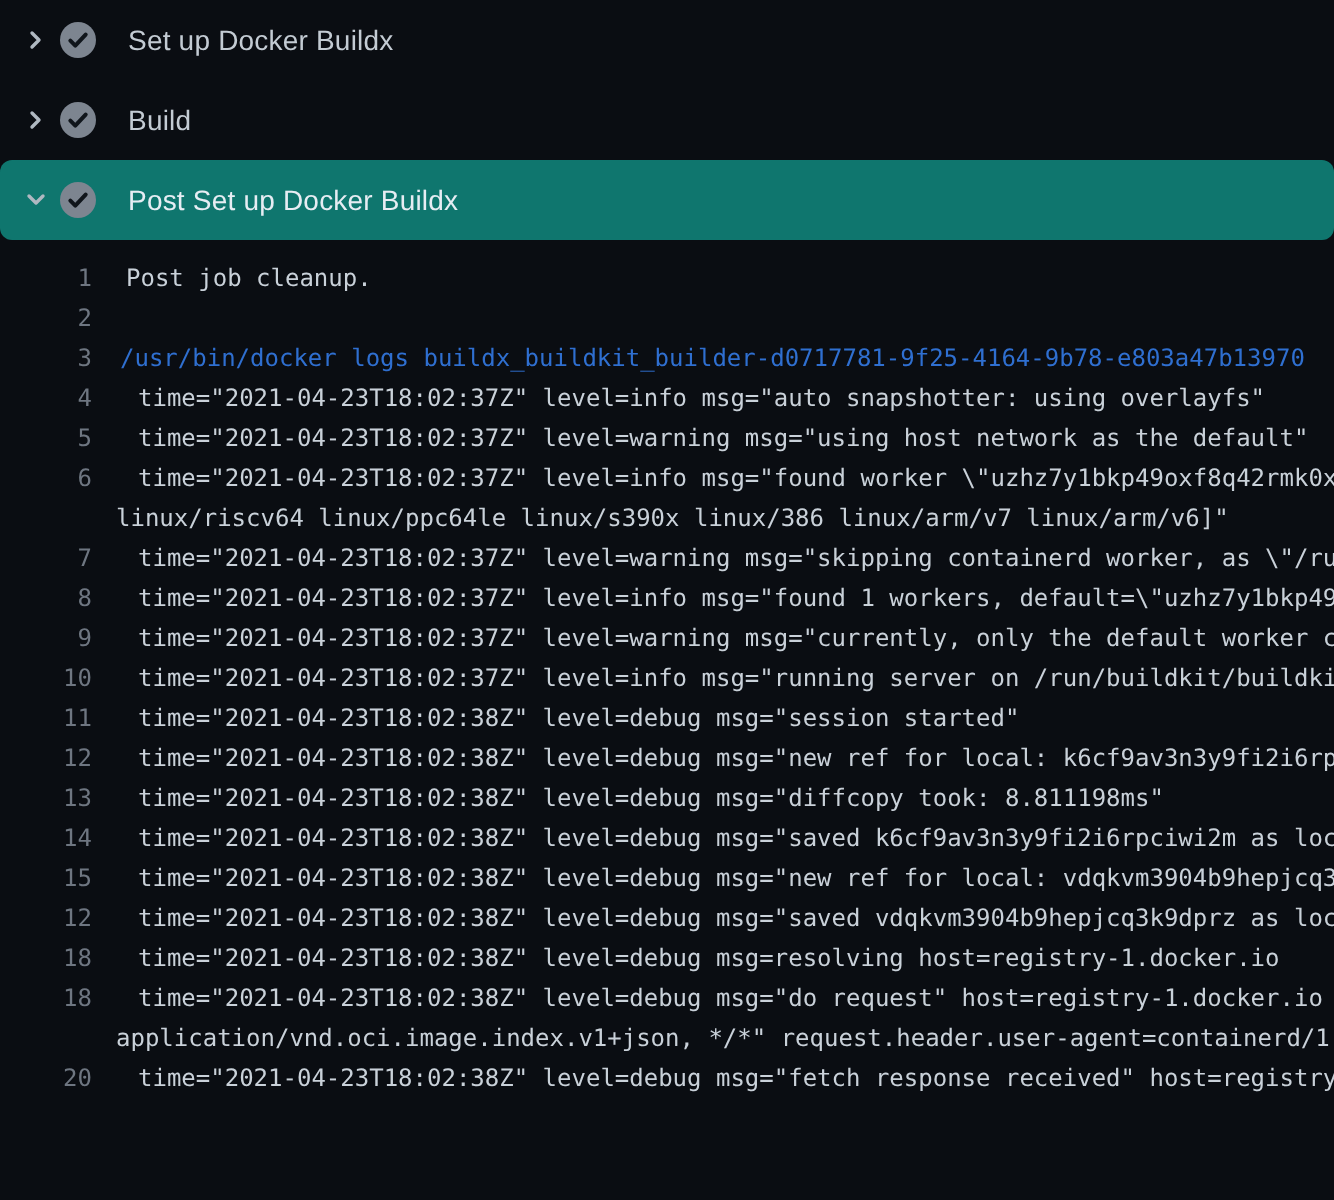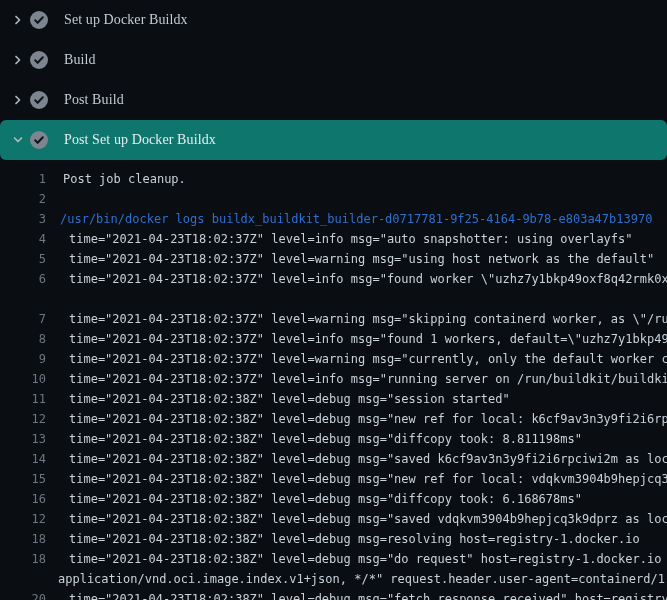--- a/index.html
+++ b/index.html
@@ -43,21 +43,20 @@
     width: 18px;
     height: 18px;
     display: inline-flex;
     flex: 0 0 18px;
   }
   .step-label {
     margin-left: 16px;
     font-size: 14px;
     color: #c3cbd3;
     letter-spacing: 0.1px;
-    font-family: Liberation Serif, serif;
   }
   .step.expanded .step-label { color: #e6edf3; }
   
   .log {
     padding-top: 9px;
     font-family: "DejaVu Sans Mono", monospace;
     font-size: 12px;
     line-height: 20px;
     color: #c9d1d9;
   }
@@ -117,47 +116,33 @@
     </span>
     <span class="status">
       <svg width="18" height="18" viewBox="0 0 16 16">
         <circle cx="8" cy="8" r="8" fill="#7d8590"></circle>
         <path d="M4.6 8.3l2.2 2.2 4.6-4.9" fill="none" stroke="#10151b" stroke-width="1.8" stroke-linecap="round" stroke-linejoin="round"></path>
       </svg>
     </span>
     <span class="step-label">Build</span>
   </div>
 
-  <div class="step">
+
+  <div class="step expanded">
     <span class="chev">
       <svg width="16" height="16" viewBox="0 0 16 16">
-        <path class="chev-path" fill="none" stroke="currentColor" stroke-width="1.7" stroke-linecap="round" stroke-linejoin="round" d="M6 4.5l3.5 3.5L6 11.5"></path>
+        <path class="chev-path" fill="none" stroke="currentColor" stroke-width="1.7" stroke-linecap="round" stroke-linejoin="round" d="M4.5 6l3.5 3.5L11.5 6"></path>
       </svg>
     </span>
     <span class="status">
       <svg width="18" height="18" viewBox="0 0 16 16">
         <circle cx="8" cy="8" r="8" fill="#7d8590"></circle>
         <path d="M4.6 8.3l2.2 2.2 4.6-4.9" fill="none" stroke="#10151b" stroke-width="1.8" stroke-linecap="round" stroke-linejoin="round"></path>
       </svg>
     </span>
-    <span class="step-label">Post Build</span>
-  </div>
-
-  <div class="step expanded">
-    <span class="chev">
-      <svg width="16" height="16" viewBox="0 0 16 16">
-        <path class="chev-path" fill="none" stroke="currentColor" stroke-width="1.7" stroke-linecap="round" stroke-linejoin="round" d="M4.5 6l3.5 3.5L11.5 6"></path>
-      </svg>
-    </span>
-    <span class="status">
-      <svg width="18" height="18" viewBox="0 0 16 16">
-        <circle cx="8" cy="8" r="8" fill="#7d8590"></circle>
-        <path d="M4.6 8.3l2.2 2.2 4.6-4.9" fill="none" stroke="#10151b" stroke-width="1.8" stroke-linecap="round" stroke-linejoin="round"></path>
-      </svg>
-    </span>
     <span class="step-label">Post Set up Docker Buildx</span>
   </div>
 </div>
   <div class="log" id="log">
   <div class="logrow">
     <span class="lnum">1</span>
     <span class="ltext kind-plain">Post job cleanup.</span>
   </div>
 
   <div class="logrow">
@@ -179,20 +164,21 @@
     <span class="ltext kind-indent">time="2021-04-23T18:02:37Z" level=warning msg="using host network as the default"</span>
   </div>
 
   <div class="logrow">
     <span class="lnum">6</span>
     <span class="ltext kind-indent">time="2021-04-23T18:02:37Z" level=info msg="found worker \"uzhz7y1bkp49oxf8q42rmk0xj</span>
   </div>
 
   <div class="logrow">
     <span class="lnum"></span>
+    <span class="ltext kind-wrap">linux/riscv64 linux/ppc64le linux/s390x linux/386 linux/arm/v7 linux/arm/v6]"</span>
   </div>
 
   <div class="logrow">
     <span class="lnum">7</span>
     <span class="ltext kind-indent">time="2021-04-23T18:02:37Z" level=warning msg="skipping containerd worker, as \"/run</span>
   </div>
 
   <div class="logrow">
     <span class="lnum">8</span>
     <span class="ltext kind-indent">time="2021-04-23T18:02:37Z" level=info msg="found 1 workers, default=\"uzhz7y1bkp49o</span>
@@ -226,24 +212,20 @@
   <div class="logrow">
     <span class="lnum">14</span>
     <span class="ltext kind-indent">time="2021-04-23T18:02:38Z" level=debug msg="saved k6cf9av3n3y9fi2i6rpciwi2m as loca</span>
   </div>
 
   <div class="logrow">
     <span class="lnum">15</span>
     <span class="ltext kind-indent">time="2021-04-23T18:02:38Z" level=debug msg="new ref for local: vdqkvm3904b9hepjcq3k</span>
   </div>
 
-  <div class="logrow">
-    <span class="lnum">16</span>
-    <span class="ltext kind-indent">time="2021-04-23T18:02:38Z" level=debug msg="diffcopy took: 6.168678ms"</span>
-  </div>
 
   <div class="logrow">
     <span class="lnum">12</span>
     <span class="ltext kind-indent">time="2021-04-23T18:02:38Z" level=debug msg="saved vdqkvm3904b9hepjcq3k9dprz as loca</span>
   </div>
 
   <div class="logrow">
     <span class="lnum">18</span>
     <span class="ltext kind-indent">time="2021-04-23T18:02:38Z" level=debug msg=resolving host=registry-1.docker.io</span>
   </div>

